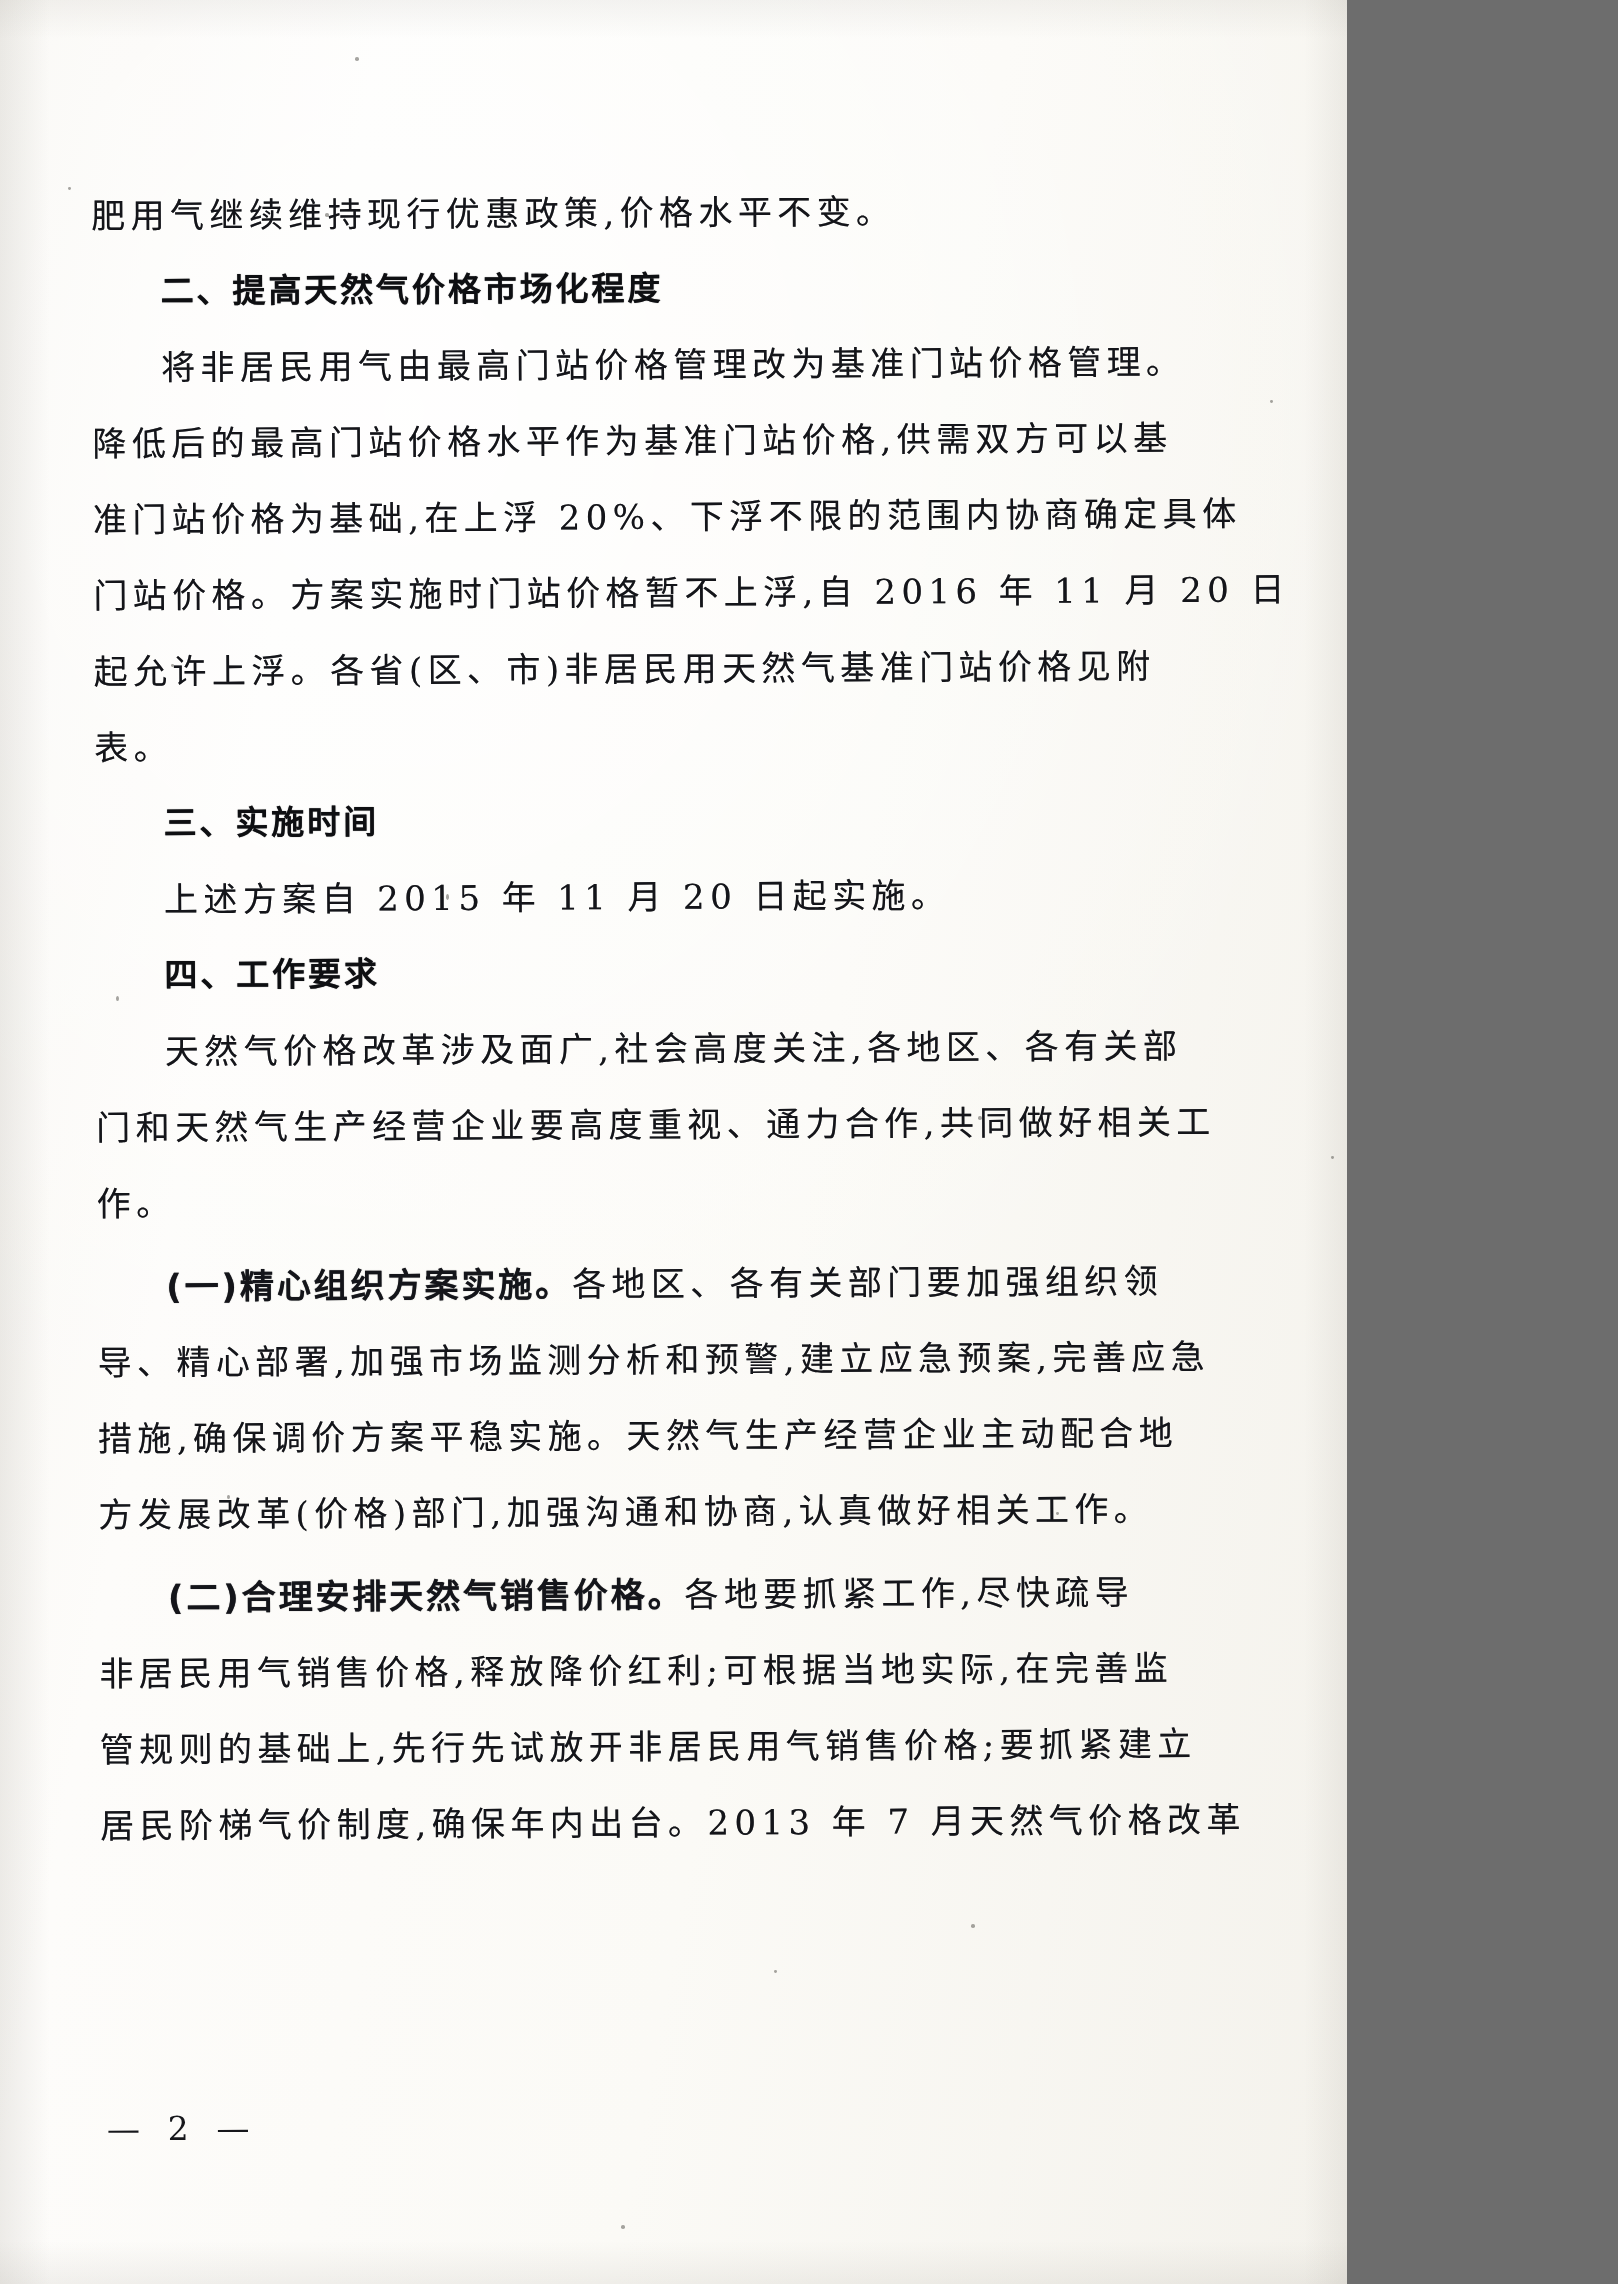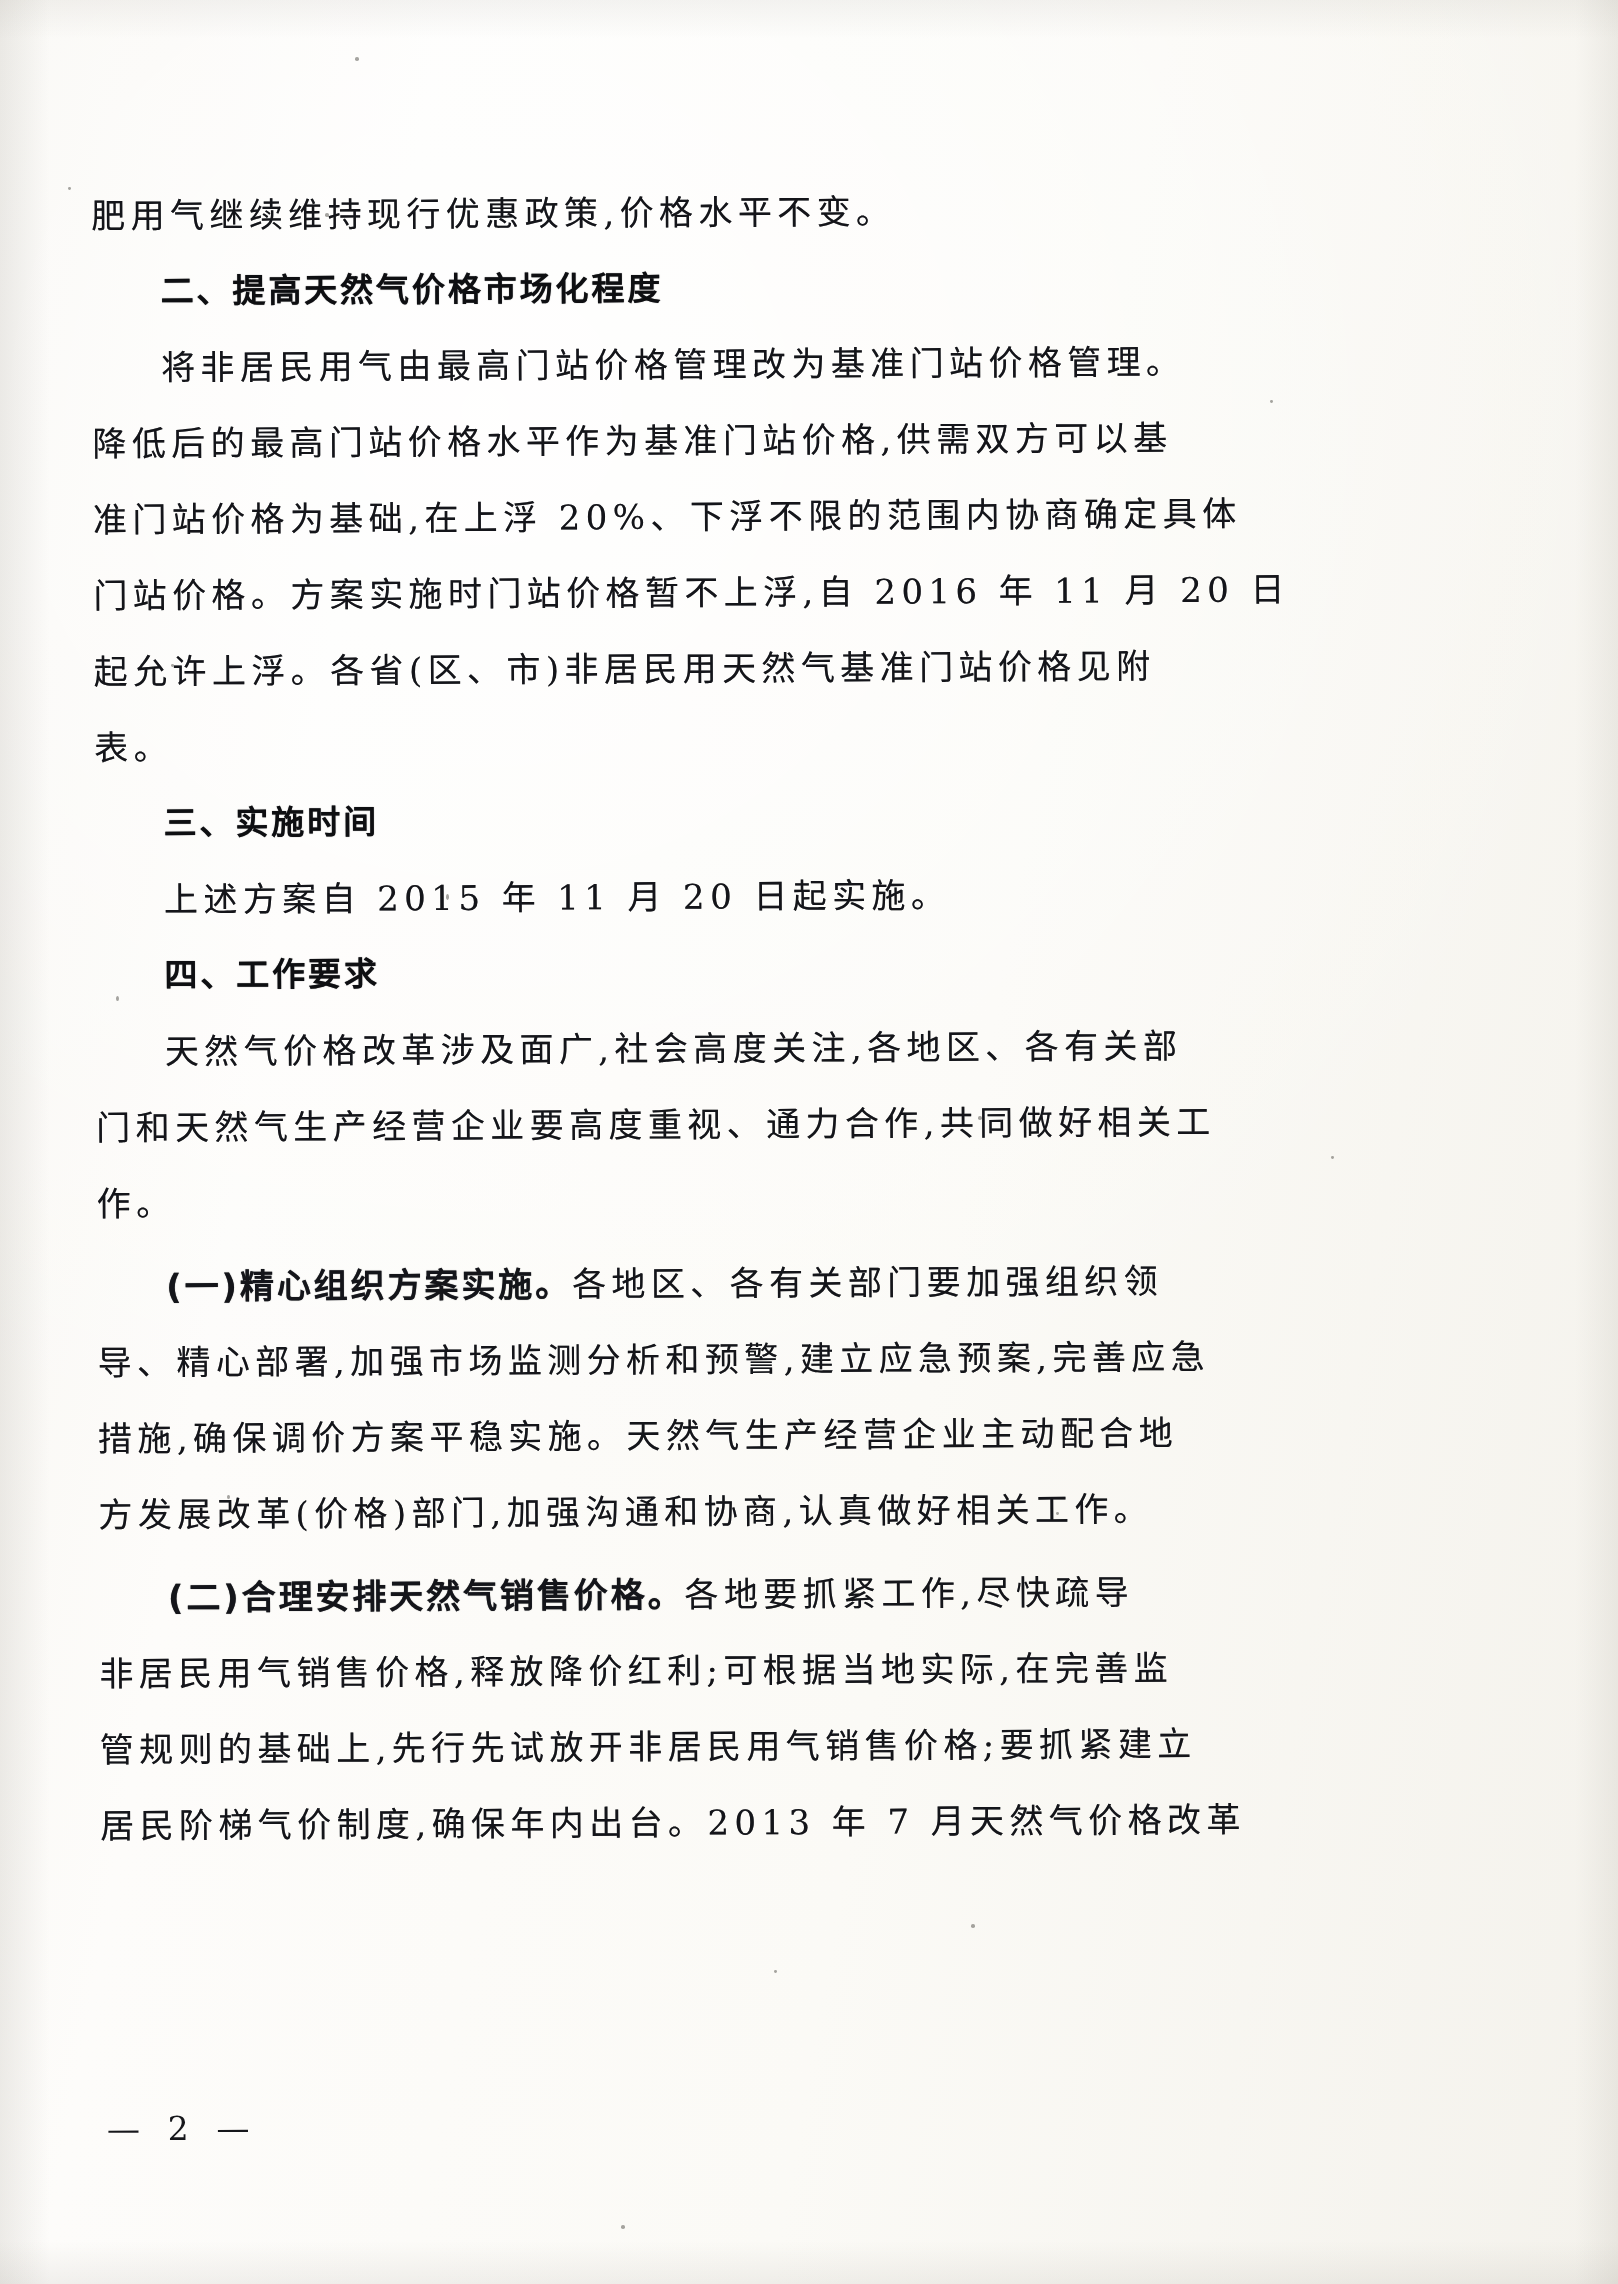--- a/index.html
+++ b/index.html
@@ -2,21 +2,21 @@
 <html lang="zh-CN" style="font-size:11.4px"><head>
 <meta charset="utf-8">
 <title>scanned-document-page-2</title>
 <style>
   html,body{margin:0;padding:0;background:#6d6d6d;}
   body{font-family:"DejaVu Serif", serif;}
 
   
   .page{
     position:relative;
-    width:1618px;height:2284px;
+    width:1347px;height:2284px;
     background:#fbfaf7;
     overflow:hidden;
     box-sizing:border-box;
     padding-left:37px;
   }
   
   .paper-tone{
     position:absolute;inset:0;
     background:
       radial-gradient(115% 80% at 30% 18%, rgba(255,255,255,0.85) 0%, rgba(250,248,243,0) 62%),

